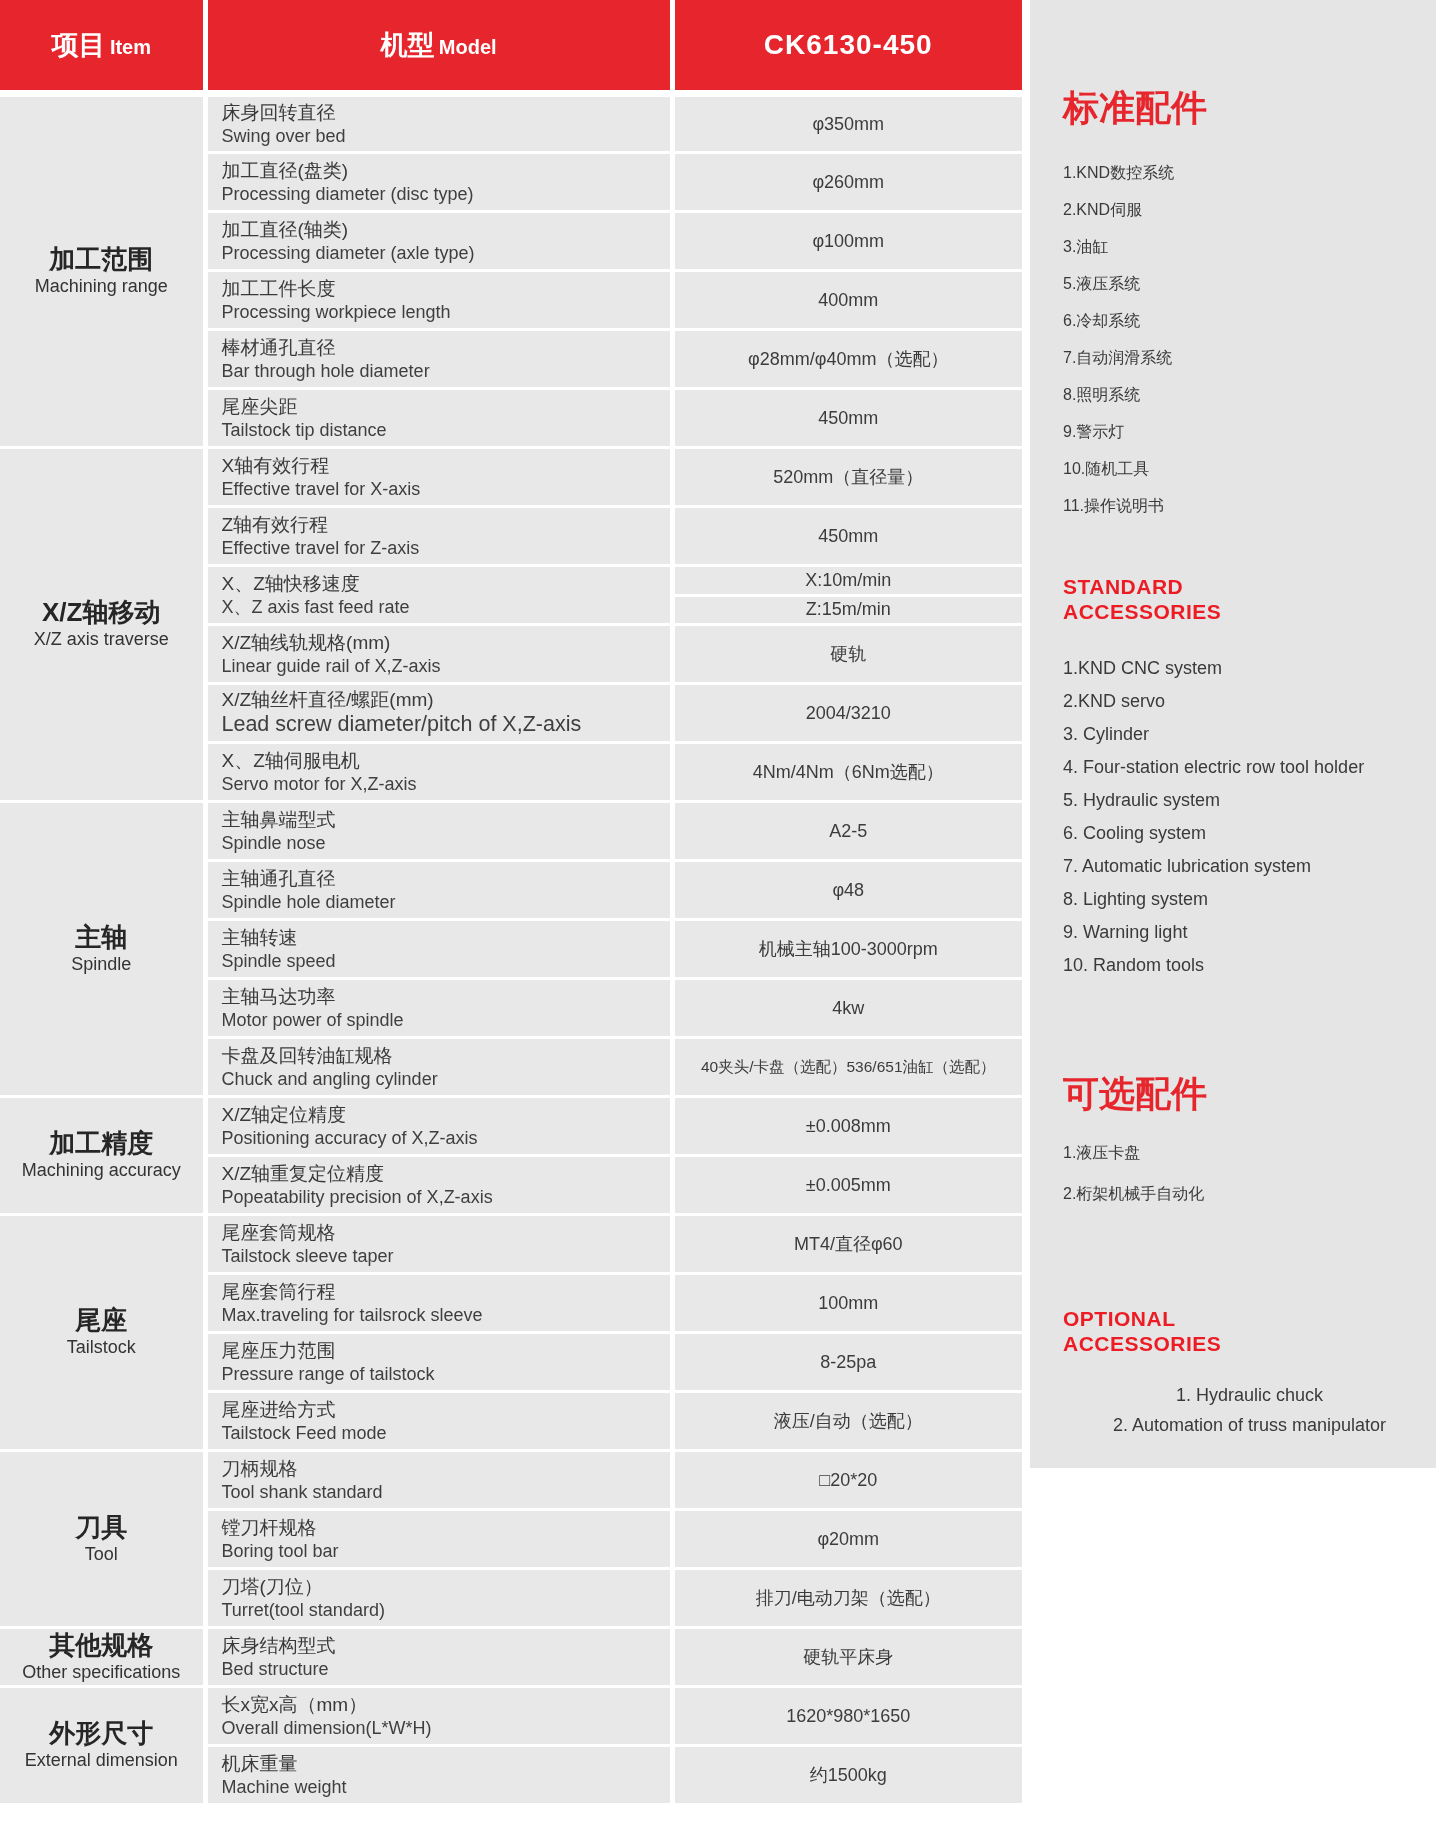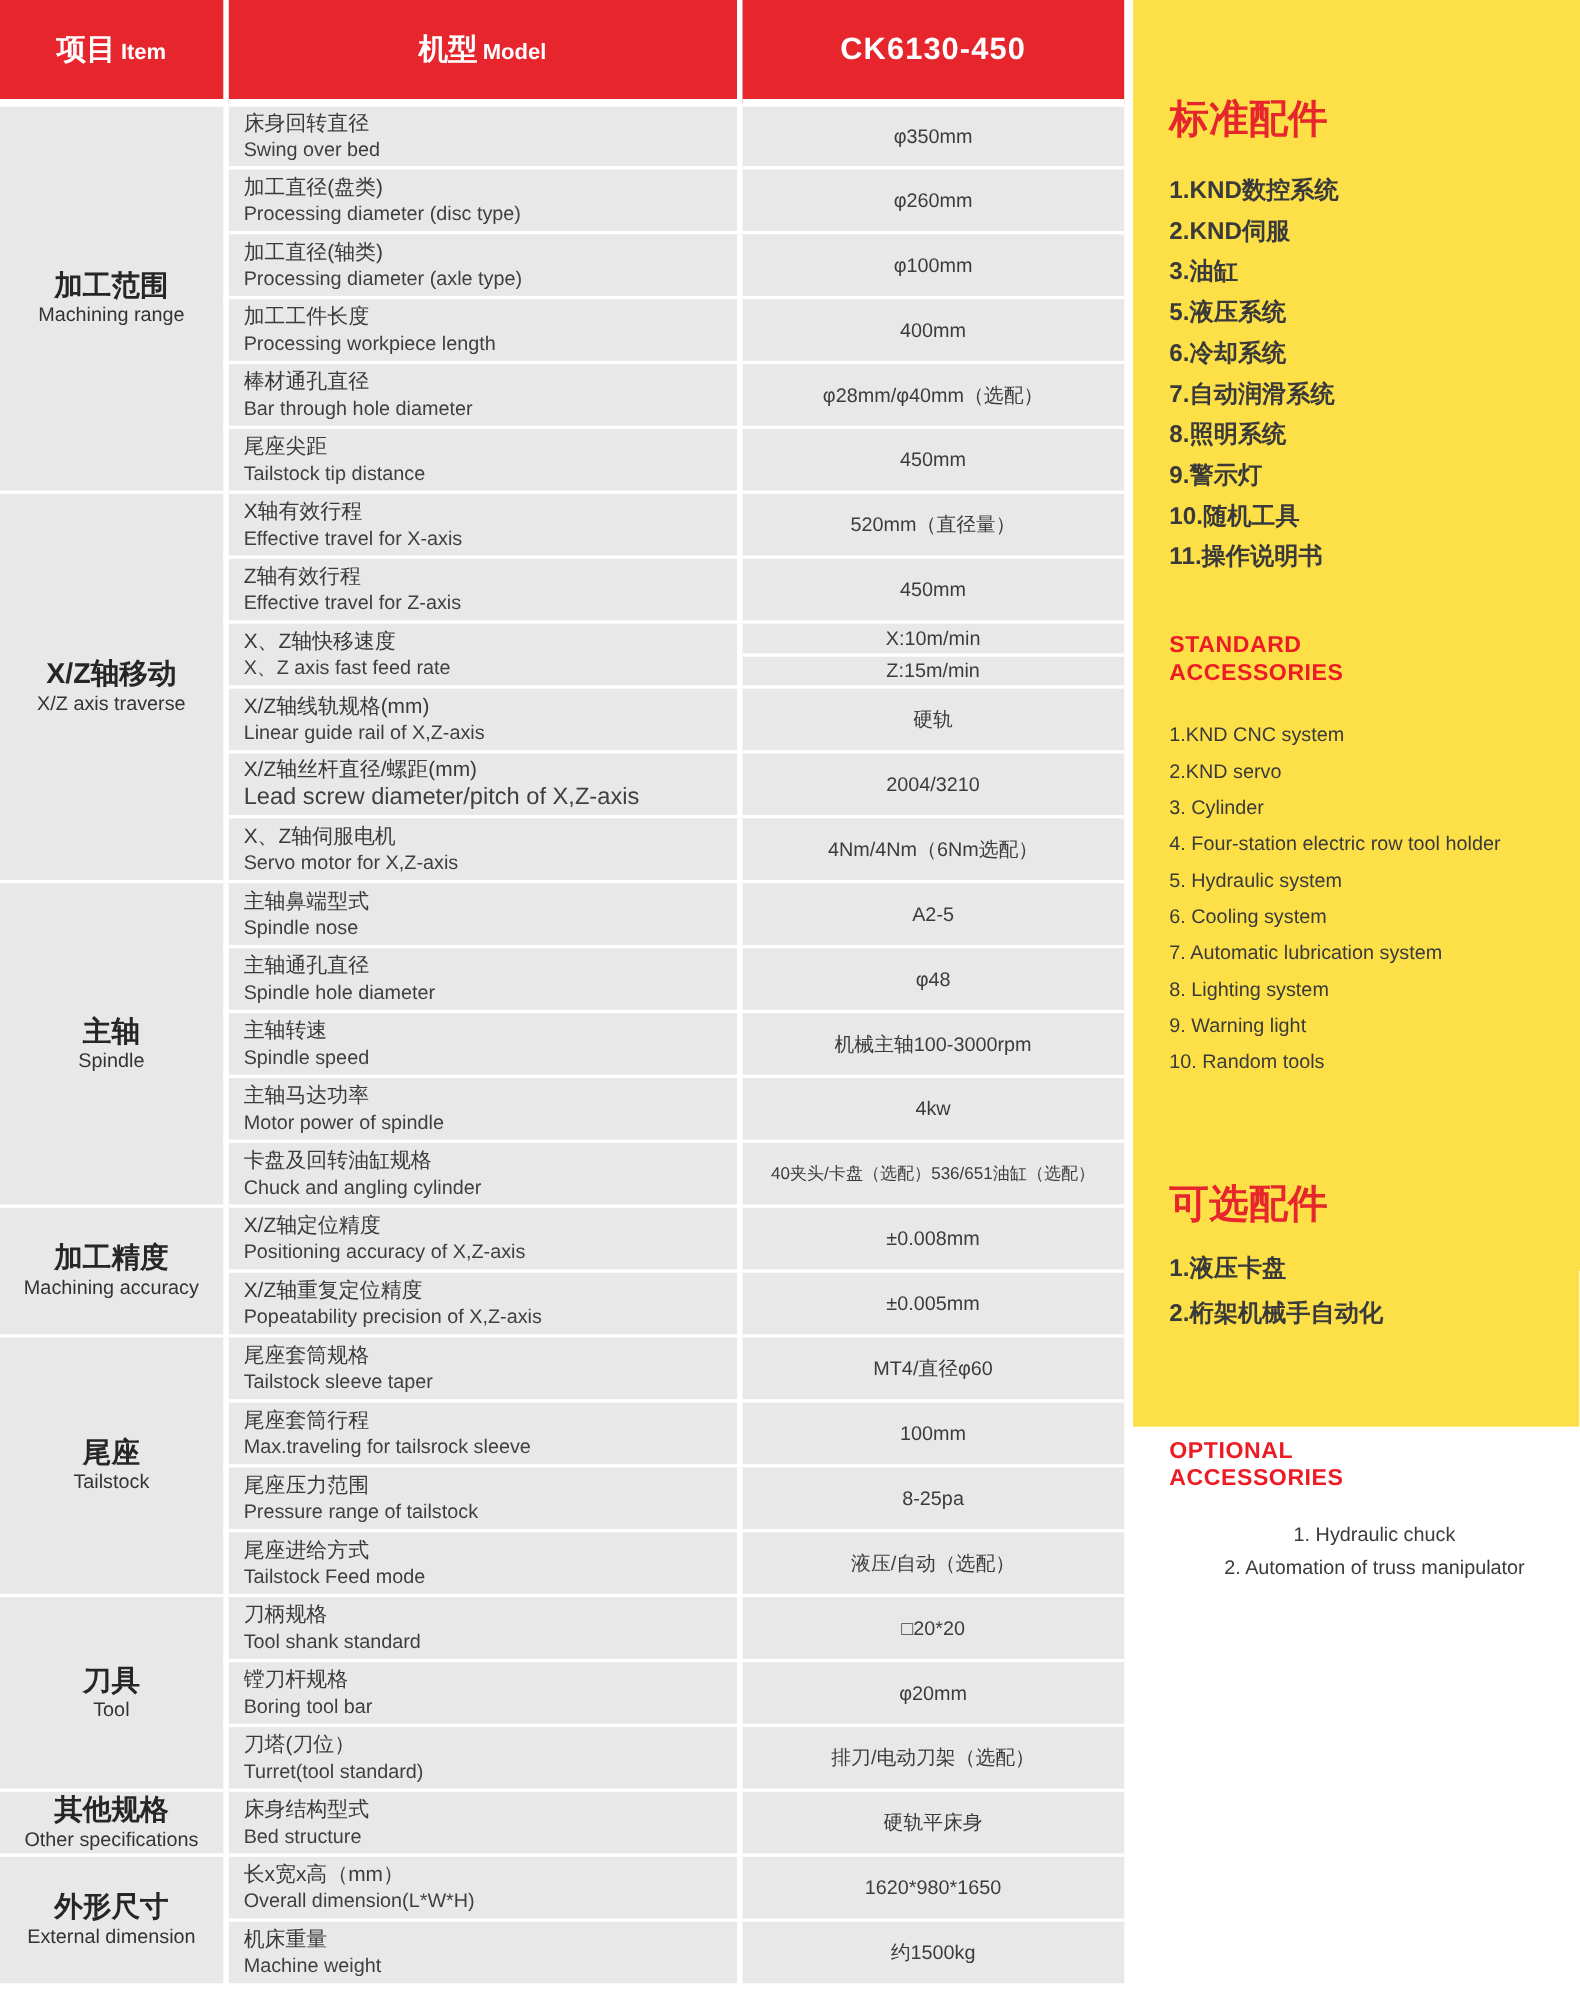--- a/index.html
+++ b/index.html
@@ -30,24 +30,24 @@
   .p-en{font-size:18px;color:#3f3f3f;line-height:1.25;}
   tr.row-big-en .p-en{font-size:21.5px;}
   td.small-val{font-size:15.5px;}
 
   td.split-val{padding:0;}
   .split-wrap{display:flex;flex-direction:column;height:56px;}
   .split-wrap div{flex:1;display:flex;align-items:center;justify-content:center;font-size:18px;color:#3c3c3c;}
   .split-wrap div:first-child{border-bottom:3px solid #ffffff;}
 
   
-  .sidebar{position:absolute;left:1030px;top:0;width:406px;height:1297px;background:#fde047;box-sizing:border-box;padding:0 0 0 33px;}
+  .sidebar{position:absolute;left:1030px;top:0;width:406px;height:1468px;background:#e5e5e5;box-sizing:border-box;padding:0 0 0 33px;}
   .sb-title-zh{color:#e6252c;font-size:36px;font-weight:bold;line-height:1.1;}
   .sb-title-en{color:#ed1c24;font-size:21px;font-weight:bold;line-height:1.2;white-space:pre-line;letter-spacing:0.5px;}
-  .sb-list-zh{font-size:22px;color:#3a3a3a;font-weight:bold;}
+  .sb-list-zh{font-size:16px;color:#3a3a3a;}
   .sb-list-zh .sb-item{line-height:37px;}
   .sb-list-en{font-size:18px;color:#3a3a3a;}
   .sb-list-en .sb-item{line-height:33px;}
   .mt-std-title{margin-top:88px;}
   .mt-std-zh{margin-top:26px;}
   .mt-std-en-title{margin-top:50px;}
   .mt-std-en{margin-top:28px;}
   .mt-opt-title{margin-top:92px;}
   .mt-opt-zh{margin-top:18px;}
   .sb-list-zh-opt .sb-item{line-height:41px;}

